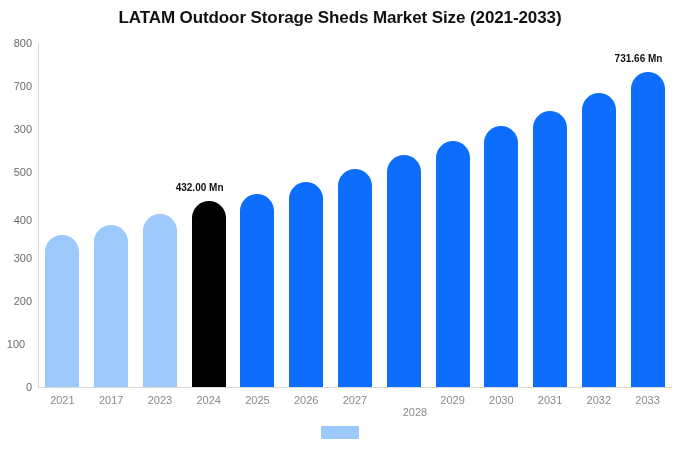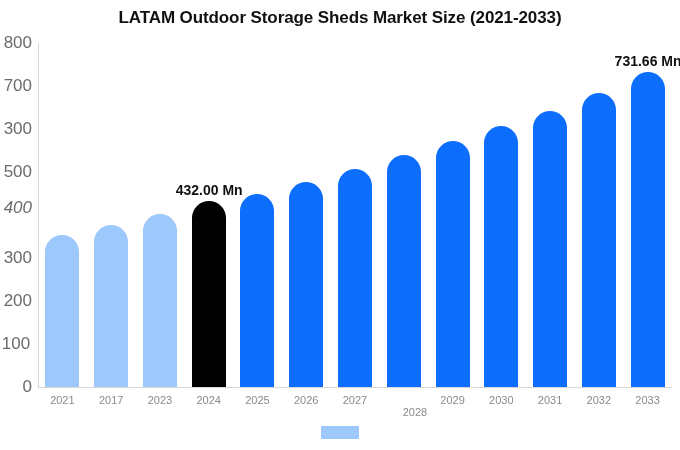--- a/index.html
+++ b/index.html
@@ -15,36 +15,36 @@
     white-space:nowrap;
   }
 
   
   #plot-area{position:absolute;left:38px;top:43px;width:634px;height:344px;}
   #y-axis-line{position:absolute;left:38px;top:43px;width:1px;height:345px;background:#d8d8d8;}
   #x-axis-line{position:absolute;left:38px;top:387px;width:634px;height:1px;background:#d8d8d8;}
 
   .y-tick-label{
     position:absolute;right:0;width:32px;text-align:right;
-    font-size:17px;color:#6b6b6b;transform:translateY(-50%);
+    font-size:11px;color:#6b6b6b;transform:translateY(-50%);
     white-space:nowrap;
   }
   #y-axis{position:absolute;left:0;top:0;width:32px;height:450px;}
 
   .bar{position:absolute;bottom:0;width:34px;}
   .bar-shape{
     position:absolute;left:0;bottom:0;width:34px;
     border-top-left-radius:17px;border-top-right-radius:17px;
   }
   .x-tick-label{
     position:absolute;top:394px;width:56px;text-align:center;
     font-size:11px;color:#8a8a8a;white-space:nowrap;
   }
   .bar-value-label{
-    position:absolute;font-size:14px;font-weight:bold;color:#111111;
+    position:absolute;font-size:10px;font-weight:bold;color:#111111;
     white-space:nowrap;
   }
 
   #legend{
     position:absolute;left:0;top:426px;width:680px;
     display:flex;align-items:center;justify-content:center;gap:9px;
   }
   #legend-swatch{width:38px;height:13px;border-radius:1px;}
   #legend-label{font-size:12px;color:#6b6b6b;white-space:nowrap;}
 </style>
@@ -53,21 +53,21 @@
 
 <div id="chart-root">
 
   <div id="chart-title">LATAM Outdoor Storage Sheds Market Size (2021-2033)</div>
 
   <div id="y-axis">
       <div class="y-tick-label" style="top: 387px;">0</div>
       <div class="y-tick-label" style="top: 344px; text-align: center;">100</div>
       <div class="y-tick-label" style="top: 301px;">200</div>
       <div class="y-tick-label" style="top: 258px;">300</div>
-      <div class="y-tick-label" style="top: 208px; font-style: italic;">400</div>
+      <div class="y-tick-label" style="top: 220px;">400</div>
       <div class="y-tick-label" style="top: 172px;">500</div>
       <div class="y-tick-label" style="top: 129px;">300</div>
       <div class="y-tick-label" style="top: 86px;">700</div>
       <div class="y-tick-label" style="top: 43px;">800</div>
     </div>
   <div id="y-axis-line"></div>
   <div id="x-axis-line"></div>
 
   <div id="plot-area">
       <div class="bar" style="left: 7.38462px; height: 152.22px;">

